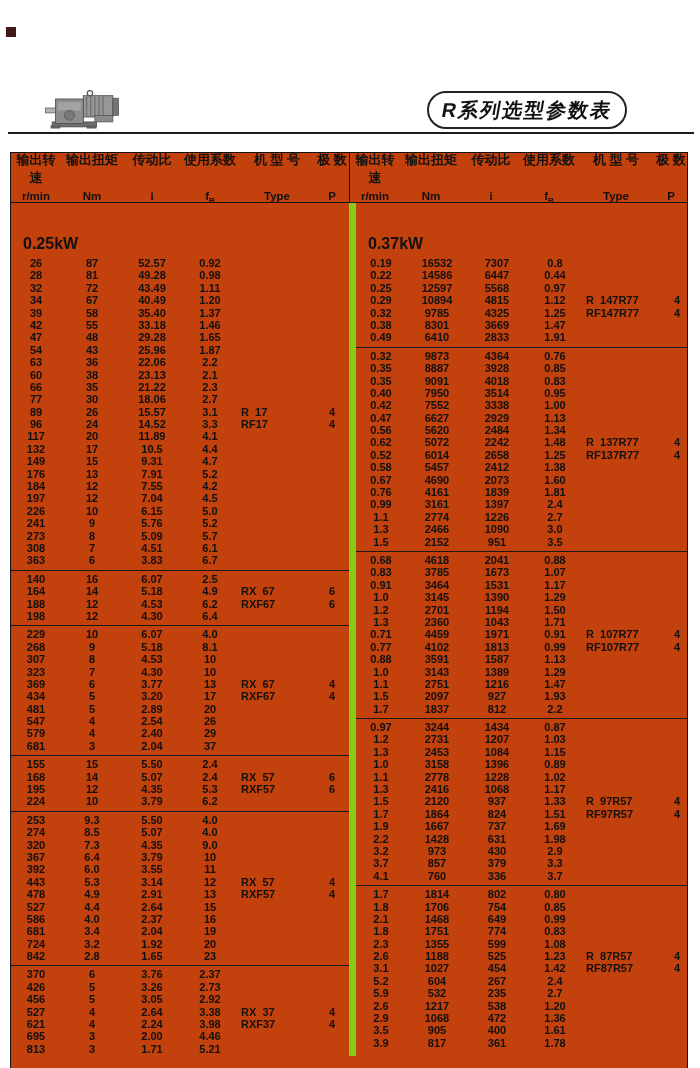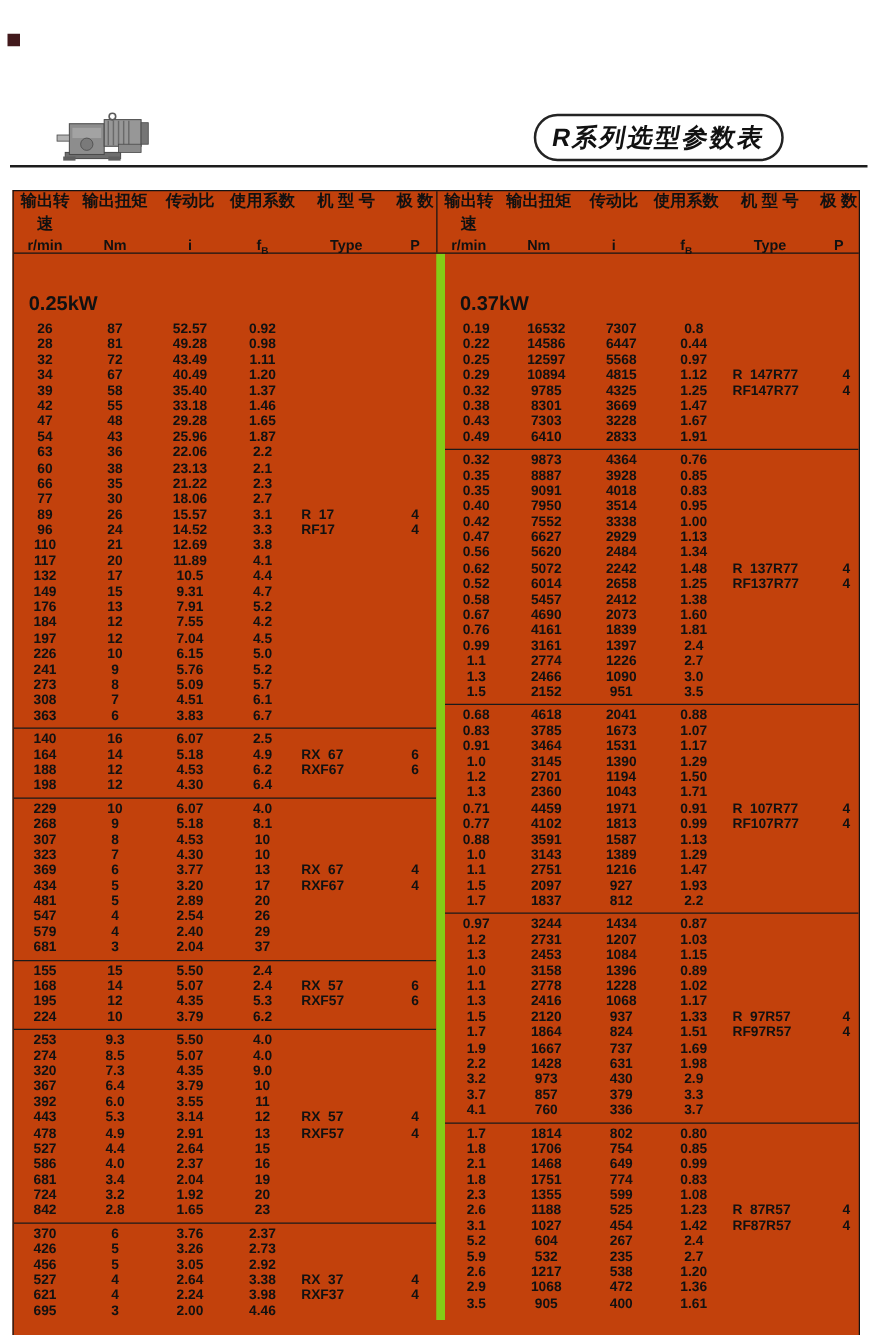--- a/index.html
+++ b/index.html
@@ -220,28 +220,20 @@
             </div>
             <div class="row">
               <div class="cell c0">96</div>
               <div class="cell c1">24</div>
               <div class="cell c2">14.52</div>
               <div class="cell c3">3.3</div>
               <div class="cell c4">RF17</div>
               <div class="cell c5">4</div>
             </div>
             <div class="row">
-              <div class="cell c0">110</div>
-              <div class="cell c1">21</div>
-              <div class="cell c2">12.69</div>
-              <div class="cell c3">3.8</div>
-              <div class="cell c4"></div>
-              <div class="cell c5"></div>
-            </div>
-            <div class="row">
               <div class="cell c0">117</div>
               <div class="cell c1">20</div>
               <div class="cell c2">11.89</div>
               <div class="cell c3">4.1</div>
               <div class="cell c4"></div>
               <div class="cell c5"></div>
             </div>
             <div class="row">
               <div class="cell c0">132</div>
               <div class="cell c1">17</div>
@@ -685,28 +677,20 @@
             </div>
             <div class="row">
               <div class="cell c0">0.38</div>
               <div class="cell c1">8301</div>
               <div class="cell c2">3669</div>
               <div class="cell c3">1.47</div>
               <div class="cell c4"></div>
               <div class="cell c5"></div>
             </div>
             <div class="row">
-              <div class="cell c0">0.43</div>
-              <div class="cell c1">7303</div>
-              <div class="cell c2">3228</div>
-              <div class="cell c3">1.67</div>
-              <div class="cell c4"></div>
-              <div class="cell c5"></div>
-            </div>
-            <div class="row">
               <div class="cell c0">0.49</div>
               <div class="cell c1">6410</div>
               <div class="cell c2">2833</div>
               <div class="cell c3">1.91</div>
               <div class="cell c4"></div>
               <div class="cell c5"></div>
             </div>
           </div>
           <div class="section">
             <div class="row">
@@ -1137,20 +1121,28 @@
               <div class="cell c2">472</div>
               <div class="cell c3">1.36</div>
               <div class="cell c4"></div>
               <div class="cell c5"></div>
             </div>
             <div class="row">
               <div class="cell c0">3.5</div>
               <div class="cell c1">905</div>
               <div class="cell c2">400</div>
               <div class="cell c3">1.61</div>
+              <div class="cell c4"></div>
+              <div class="cell c5"></div>
+            </div>
+            <div class="row">
+              <div class="cell c0">3.9</div>
+              <div class="cell c1">817</div>
+              <div class="cell c2">361</div>
+              <div class="cell c3">1.78</div>
               <div class="cell c4"></div>
               <div class="cell c5"></div>
             </div>
           </div>
         </div>
     </div>
   </div>
 </div>
 
 </body></html>

